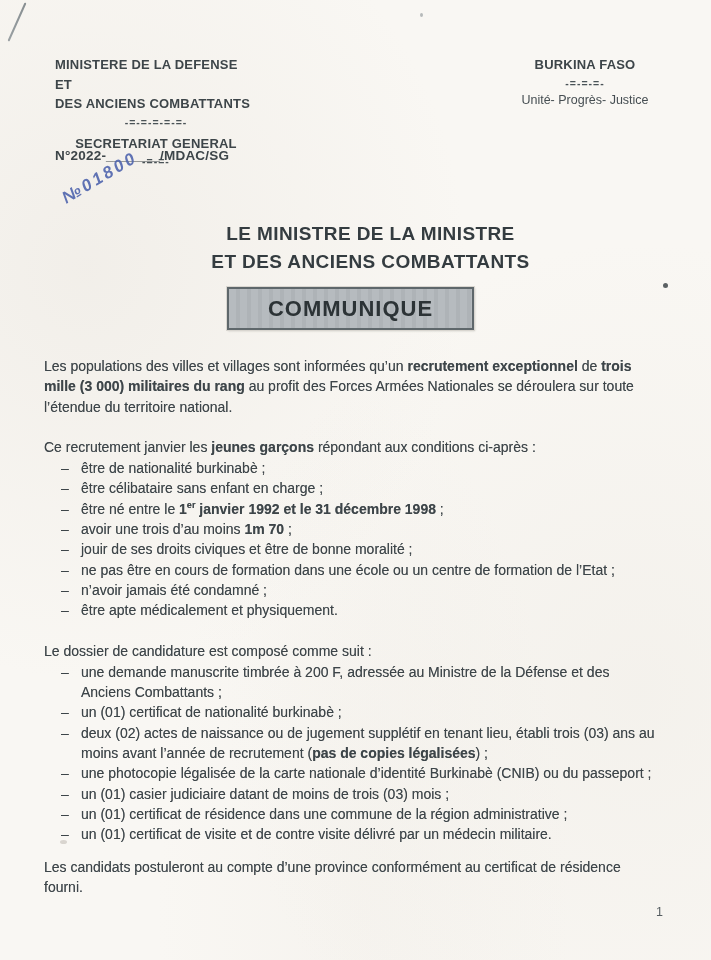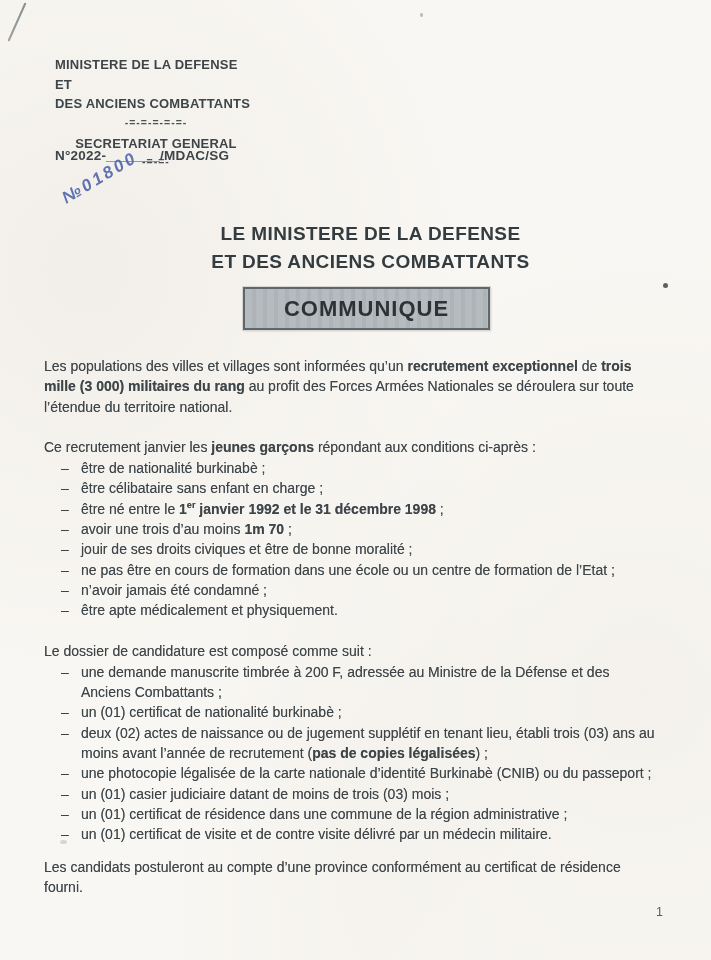--- a/index.html
+++ b/index.html
@@ -30,21 +30,21 @@
   .motto { font-size:12.5px; line-height:18px; color:#464e52; margin-top:1px; }
 
   .ref-line { position:absolute; left:55px; top:148px; font-weight:700; font-size:13.5px; letter-spacing:0.2px; }
   .stamp { position:absolute; left:46px; top:168px; width:108px; text-align:center;
     transform:rotate(-31deg); color:#5065ae; font-style:italic; font-weight:700;
     font-size:17px; letter-spacing:3px; opacity:0.9; }
 
   
   .doc-title { position:absolute; left:30px; top:220px; width:681px; text-align:center;
     font-weight:700; font-size:19px; line-height:28px; letter-spacing:0.4px; color:#343c40; }
-  .banner { position:absolute; left:243px; top:287px; width:243px; height:39px;
+  .banner { position:absolute; left:227px; top:287px; width:243px; height:39px;
     background:repeating-linear-gradient(90deg, #b6bbbf 0 7px, #aeb3b7 7px 11px);
     border:2px solid #5e676b;
     box-shadow:0 0 0 1px #d9d6d0, 1px 1px 2px rgba(120,120,115,0.35);
     text-align:center; line-height:39px; font-weight:700; font-size:22px;
     letter-spacing:1px; color:#2c3336; }
 
   
   .doc-body { position:absolute; left:44px; top:356px; width:612px;
     font-size:14px; line-height:20.3px; text-shadow:0 0 0.3px rgba(62,70,74,0.55); }
   .doc-body p { margin:0; }
@@ -80,26 +80,31 @@
   <div class="edge-shade"></div>
 
   <div class="header-left">
     <div class="h-bold">MINISTERE DE LA DEFENSE ET</div>
     <div class="h-bold">DES ANCIENS COMBATTANTS</div>
     <div class="h-sep">-=-=-=-=-=-</div>
     <div class="h-bold h-center secretariat">SECRETARIAT GENERAL</div>
     <div class="h-sep">-=-=-</div>
   </div>
 
+  <div class="header-right">
+    <div class="h-bold h-center">BURKINA FASO</div>
+    <div class="h-sep">-=-=-=-</div>
+    <div class="motto">Unité- Progrès- Justice</div>
+  </div>
 
   <div class="ref-line">N°2022-_______/MDAC/SG</div>
   <div class="stamp">№01800</div>
 
   <div class="doc-title">
-    <div>LE MINISTERE DE LA DEFENSE</div>
+    <div>LE MINISTRE DE LA MINISTRE</div>
     <div>ET DES ANCIENS COMBATTANTS</div>
   </div>
 
   <div class="banner">COMMUNIQUE</div>
 
   <div class="doc-body">
     <p class="mb"><span>Les populations des villes et villages sont informées qu’un </span><span class="b">recrutement exceptionnel</span><span> de </span><span class="b">trois mille (3 000) militaires du rang</span><span> au profit des Forces Armées Nationales se déroulera sur toute l’étendue du territoire national.</span></p>
 
     <p><span>Ce recrutement janvier les </span><span class="b">jeunes garçons</span><span> répondant aux conditions ci-après :</span></p>
     <ul class="dashlist mb">

